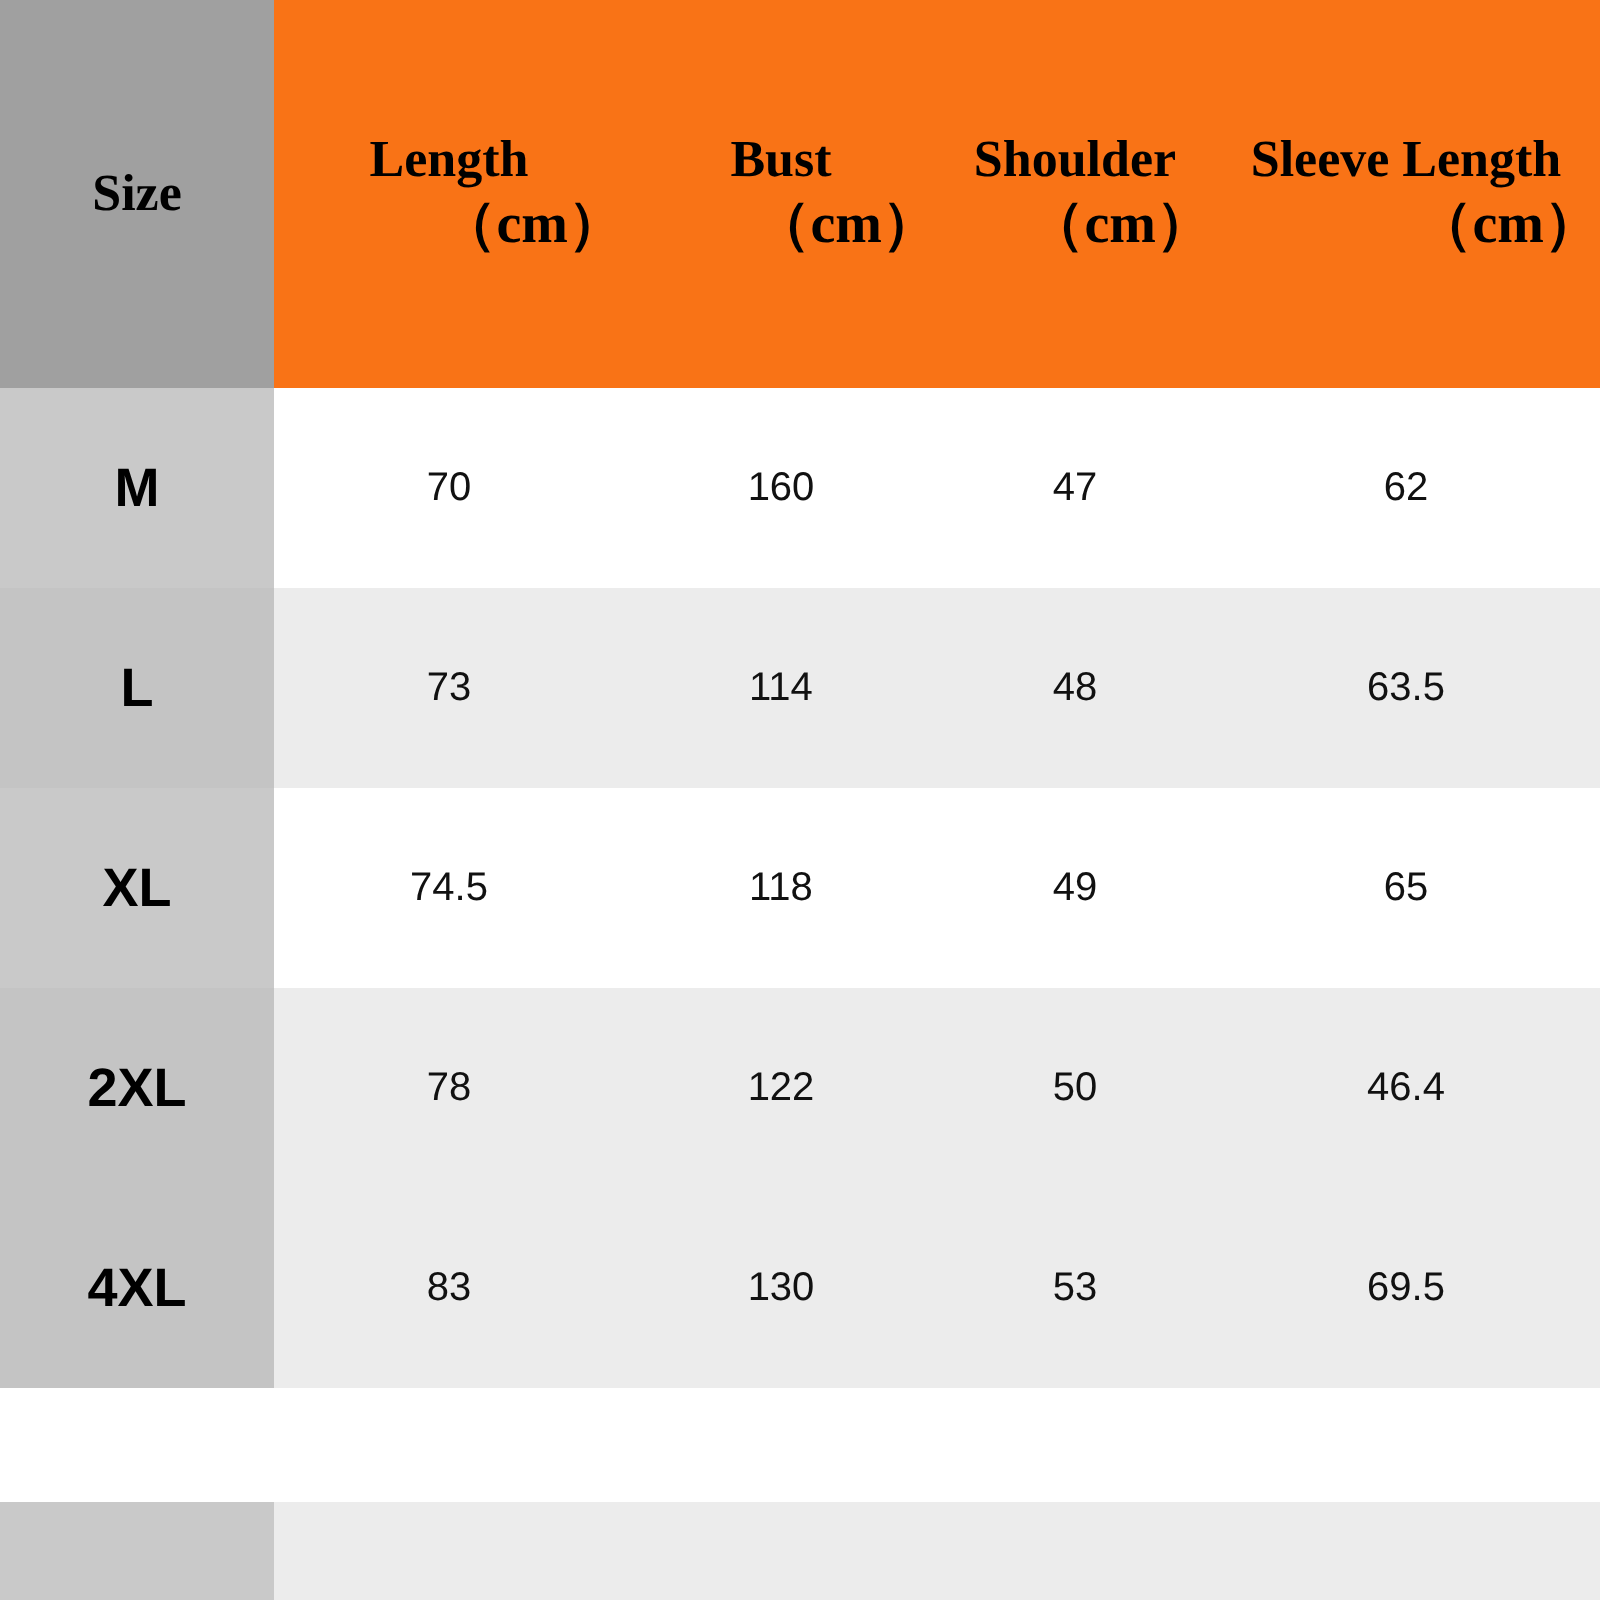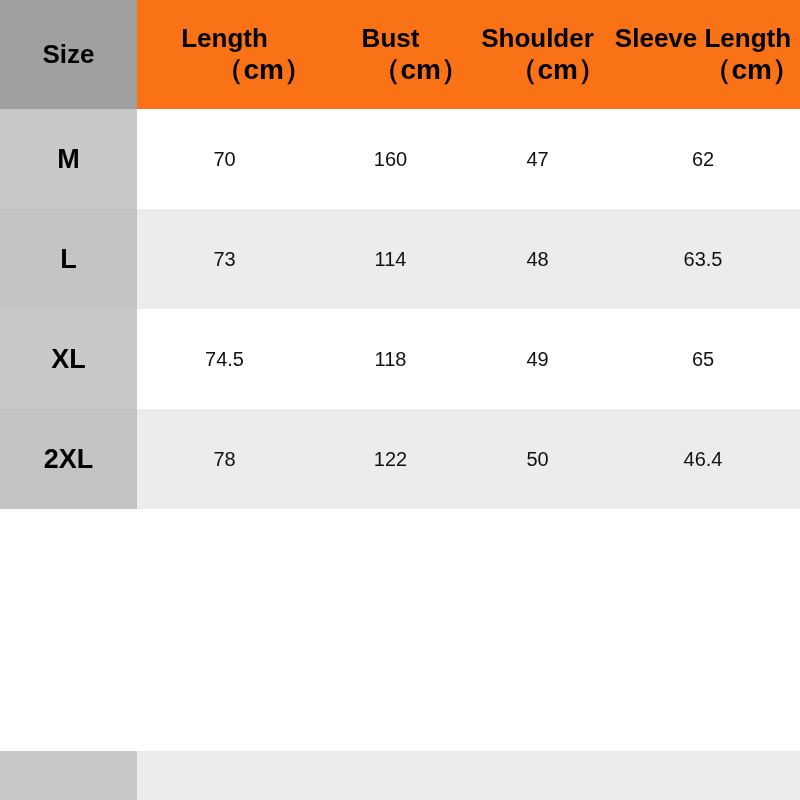--- a/index.html
+++ b/index.html
@@ -24,21 +24,22 @@
     border-collapse: collapse;
     table-layout: fixed;
   }
   table.size-table col.c-size { width: 137px; }
   table.size-table col.c-d1 { width: 175px; }
   table.size-table col.c-d2 { width: 157px; }
   table.size-table col.c-d3 { width: 137px; }
   table.size-table col.c-d4 { width: 194px; }
 
   thead tr {
-    height: 109px;
+    height: 194px;
+    font-family: Liberation Serif, serif;
   }
   thead th {
     background: #f97316;
     color: #000000;
     font-weight: bold;
     text-align: center;
     vertical-align: middle;
     padding: 0;
     line-height: 1.18;
   }
@@ -163,19 +164,26 @@
         <td class="data-cell">49</td>
         <td class="data-cell">65</td>
       </tr>
       <tr class="even">
         <td class="size-cell">2XL</td>
         <td class="data-cell">78</td>
         <td class="data-cell">122</td>
         <td class="data-cell">50</td>
         <td class="data-cell">46.4</td>
       </tr>
+      <tr class="even">
+        <td class="size-cell">4XL</td>
+        <td class="data-cell">83</td>
+        <td class="data-cell">130</td>
+        <td class="data-cell">53</td>
+        <td class="data-cell">69.5</td>
+      </tr>
     </tbody>
   </table>
   <div class="tail">
     <div class="tail-size"></div>
     <div class="tail-rest"></div>
   </div>
 </div>
 
 </body></html>

